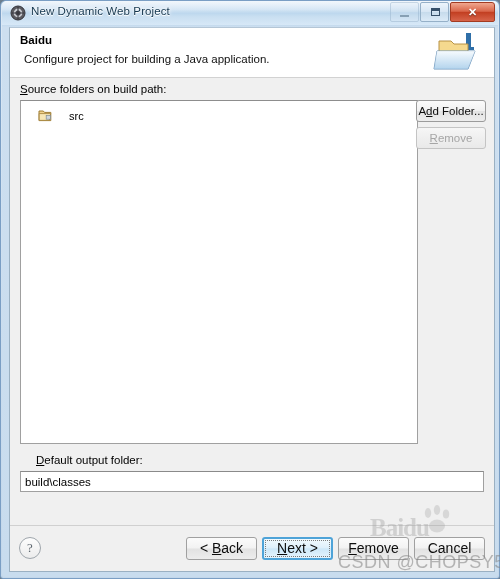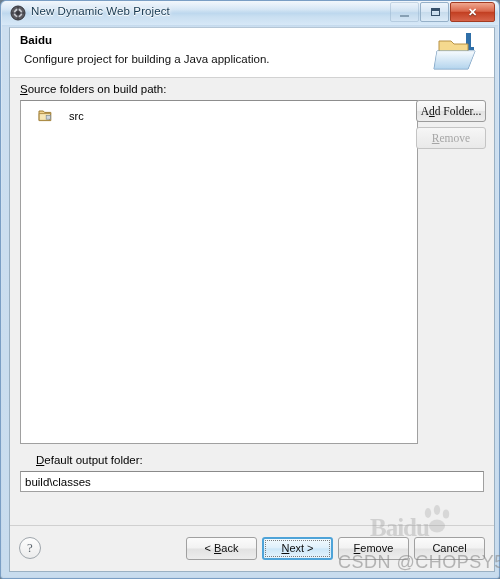--- a/index.html
+++ b/index.html
@@ -220,21 +220,21 @@
     position: absolute;
     right: 8px; top: 21px;
     width: 70px;
   }
   .btn {
     display: block;
     width: 100%;
     height: 22px;
     box-sizing: border-box;
     margin-bottom: 5px;
-    font-family: Liberation Serif, serif;
+    font-family: Liberation Sans, sans-serif;
     font-size: 11.5px;
     color: #0d0d0d;
     background: linear-gradient(180deg,#fbfbfb 0%, #f1f1f1 48%, #e3e3e3 52%, #ededed 100%);
     border: 1px solid #9b9b9b;
     border-radius: 3px;
     padding: 0;
     text-align: center;
     line-height: 20px;
     white-space: nowrap;
   }
@@ -292,21 +292,21 @@
     position: absolute;
     right: 9px; top: 11px;
     display: flex;
     gap: 5px;
   }
   .nav-btn {
     width: 71px;
     height: 23px;
     box-sizing: border-box;
     font-family: "Liberation Sans", sans-serif;
-    font-size: 11px;
+    font-size: 14px;
     color: #0d0d0d;
     background: linear-gradient(180deg,#fbfbfb 0%, #f2f2f2 48%, #e2e2e2 52%, #ededed 100%);
     border: 1px solid #a0a0a0;
     border-radius: 3px;
     padding: 0;
     line-height: 21px;
     text-align: center;
     white-space: nowrap;
     position: relative;
   }

